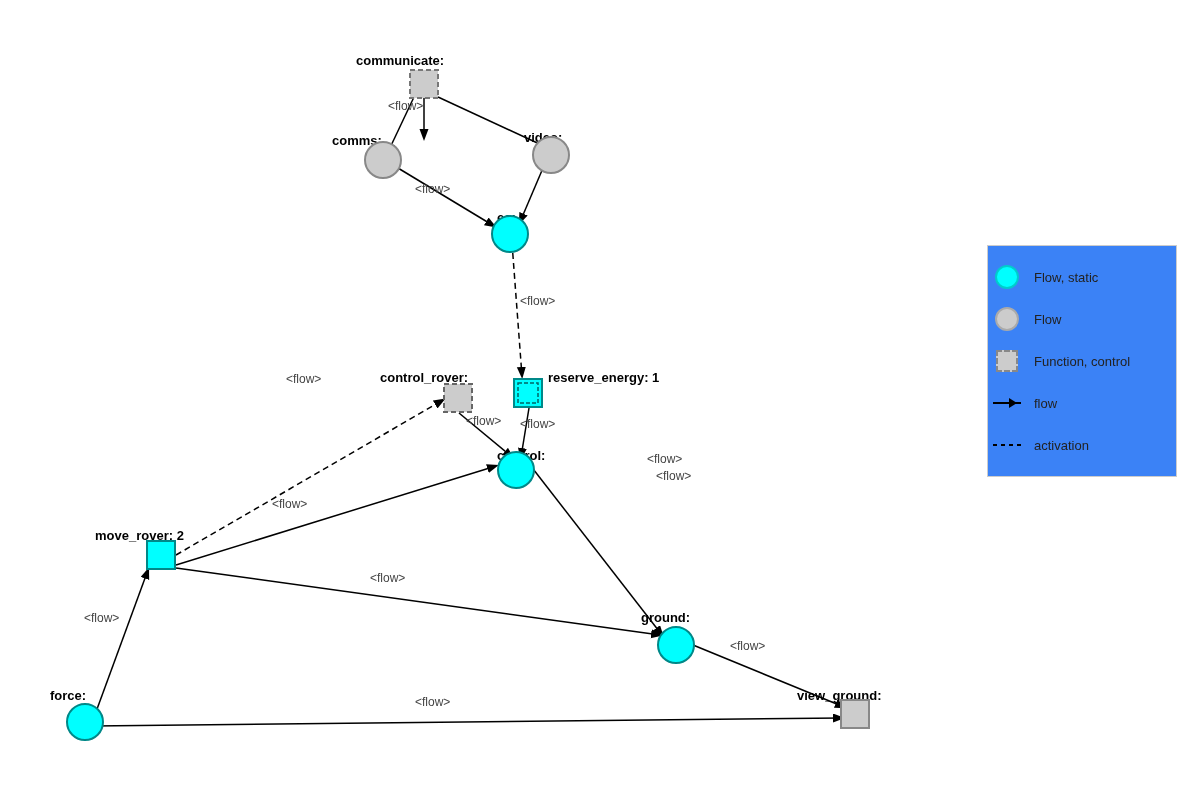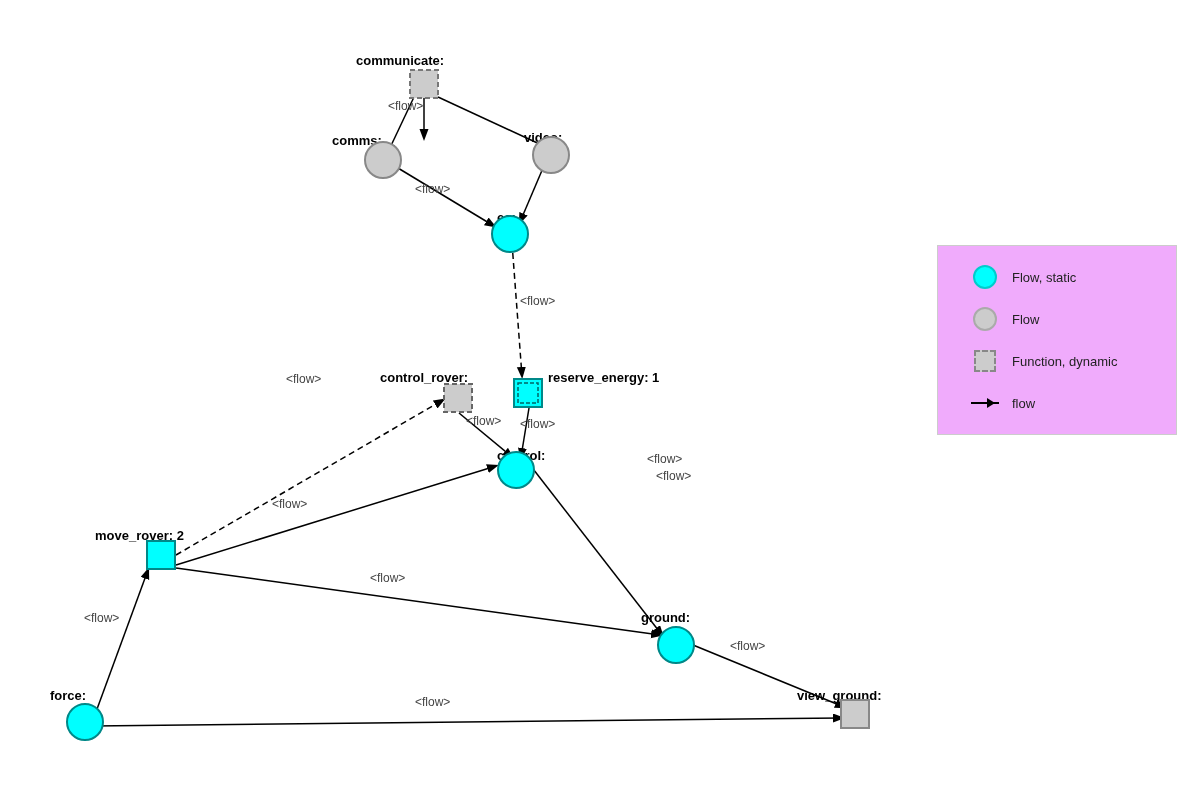--- a/index.html
+++ b/index.html
@@ -16,24 +16,24 @@
       position: absolute;
       top: 0; left: 0;
       width: 100%; height: 100%;
     }
 
     
     #legend {
       position: absolute;
       top: 245px;
       right: 20px;
-      width: 240px;
-      background: #f0abfc;
+      width: 190px;
+      background: #3b82f6;
       border: 1px solid #ccc;
-      padding: 16px 32px;
+      padding: 16px 4px;
       font-size: 13px;
     }
 
     .legend-item {
       display: flex;
       align-items: center;
       margin-bottom: 12px;
     }
 
     .legend-item:last-child { margin-bottom: 0; }
@@ -228,21 +228,27 @@
   <div class="legend-item">
     <div class="legend-icon">
       <div class="circle-gray"></div>
     </div>
     <span class="legend-label">Flow</span>
   </div>
   <div class="legend-item">
     <div class="legend-icon">
       <div class="square-gray-dashed"></div>
     </div>
-    <span class="legend-label">Function, dynamic</span>
+    <span class="legend-label">Function, control</span>
   </div>
   <div class="legend-item">
     <div class="legend-icon">
       <div class="line-solid"></div>
     </div>
     <span class="legend-label">flow</span>
   </div>
+  <div class="legend-item">
+    <div class="legend-icon">
+      <div class="line-dashed"></div>
+    </div>
+    <span class="legend-label">activation</span>
+  </div>
 </div>
 
 </body></html>

